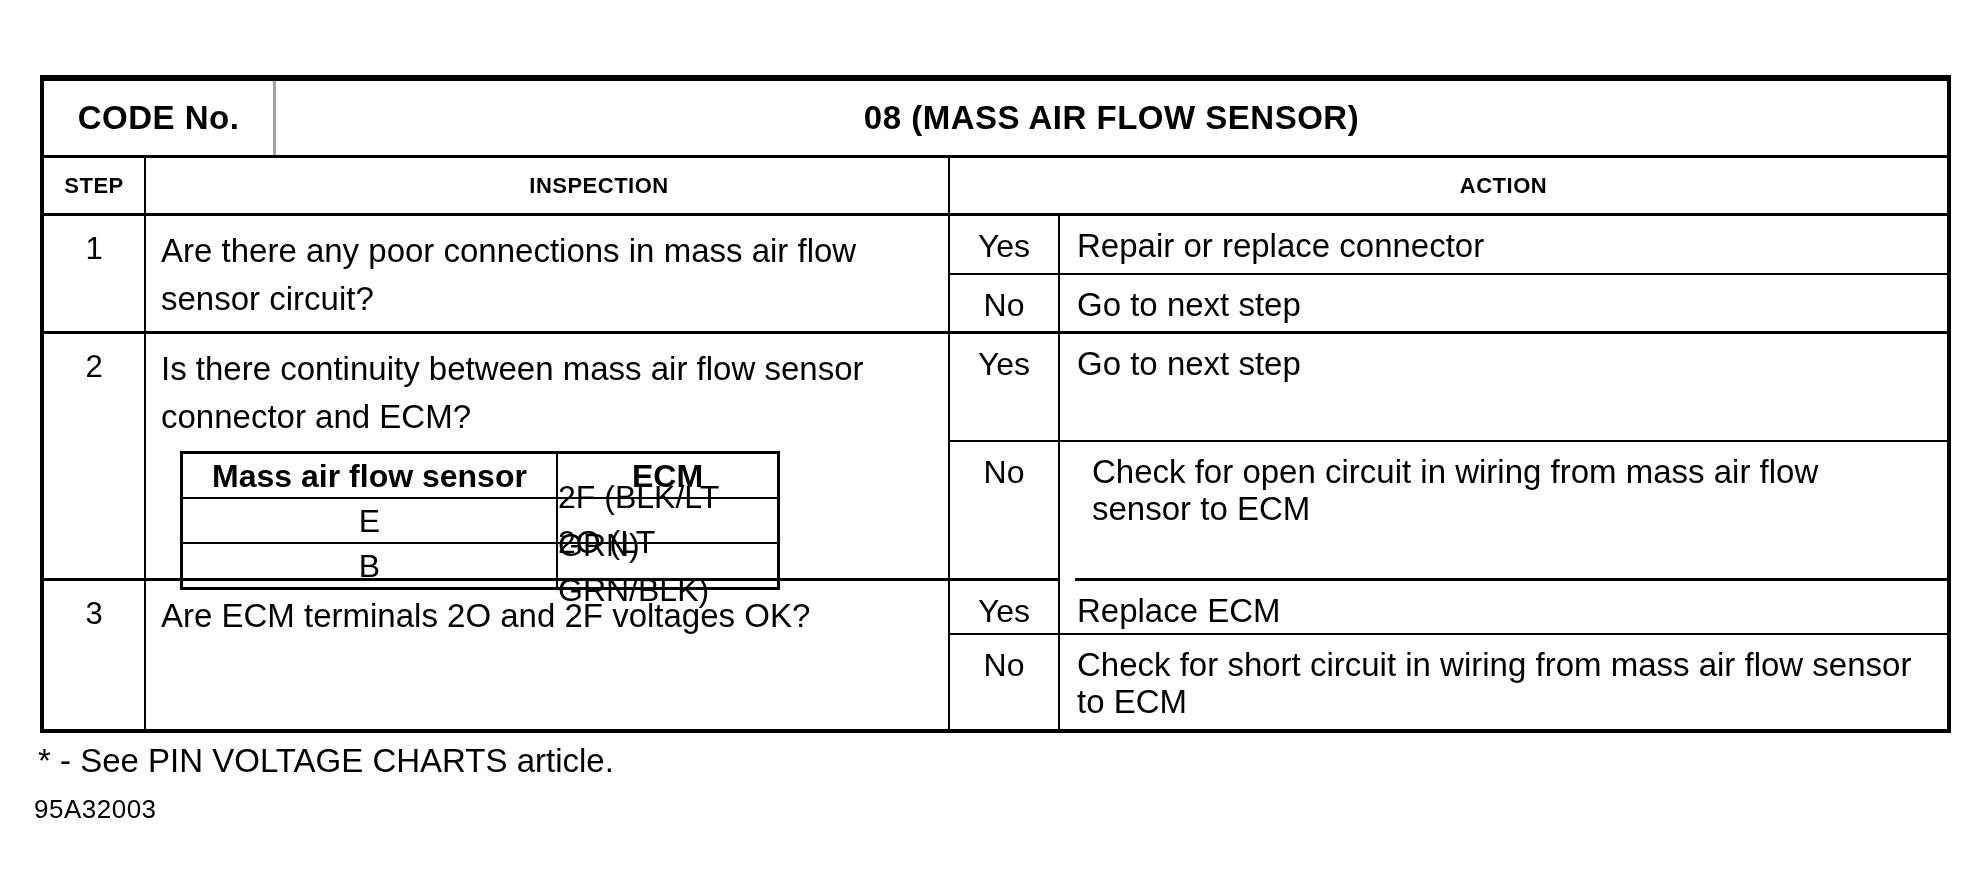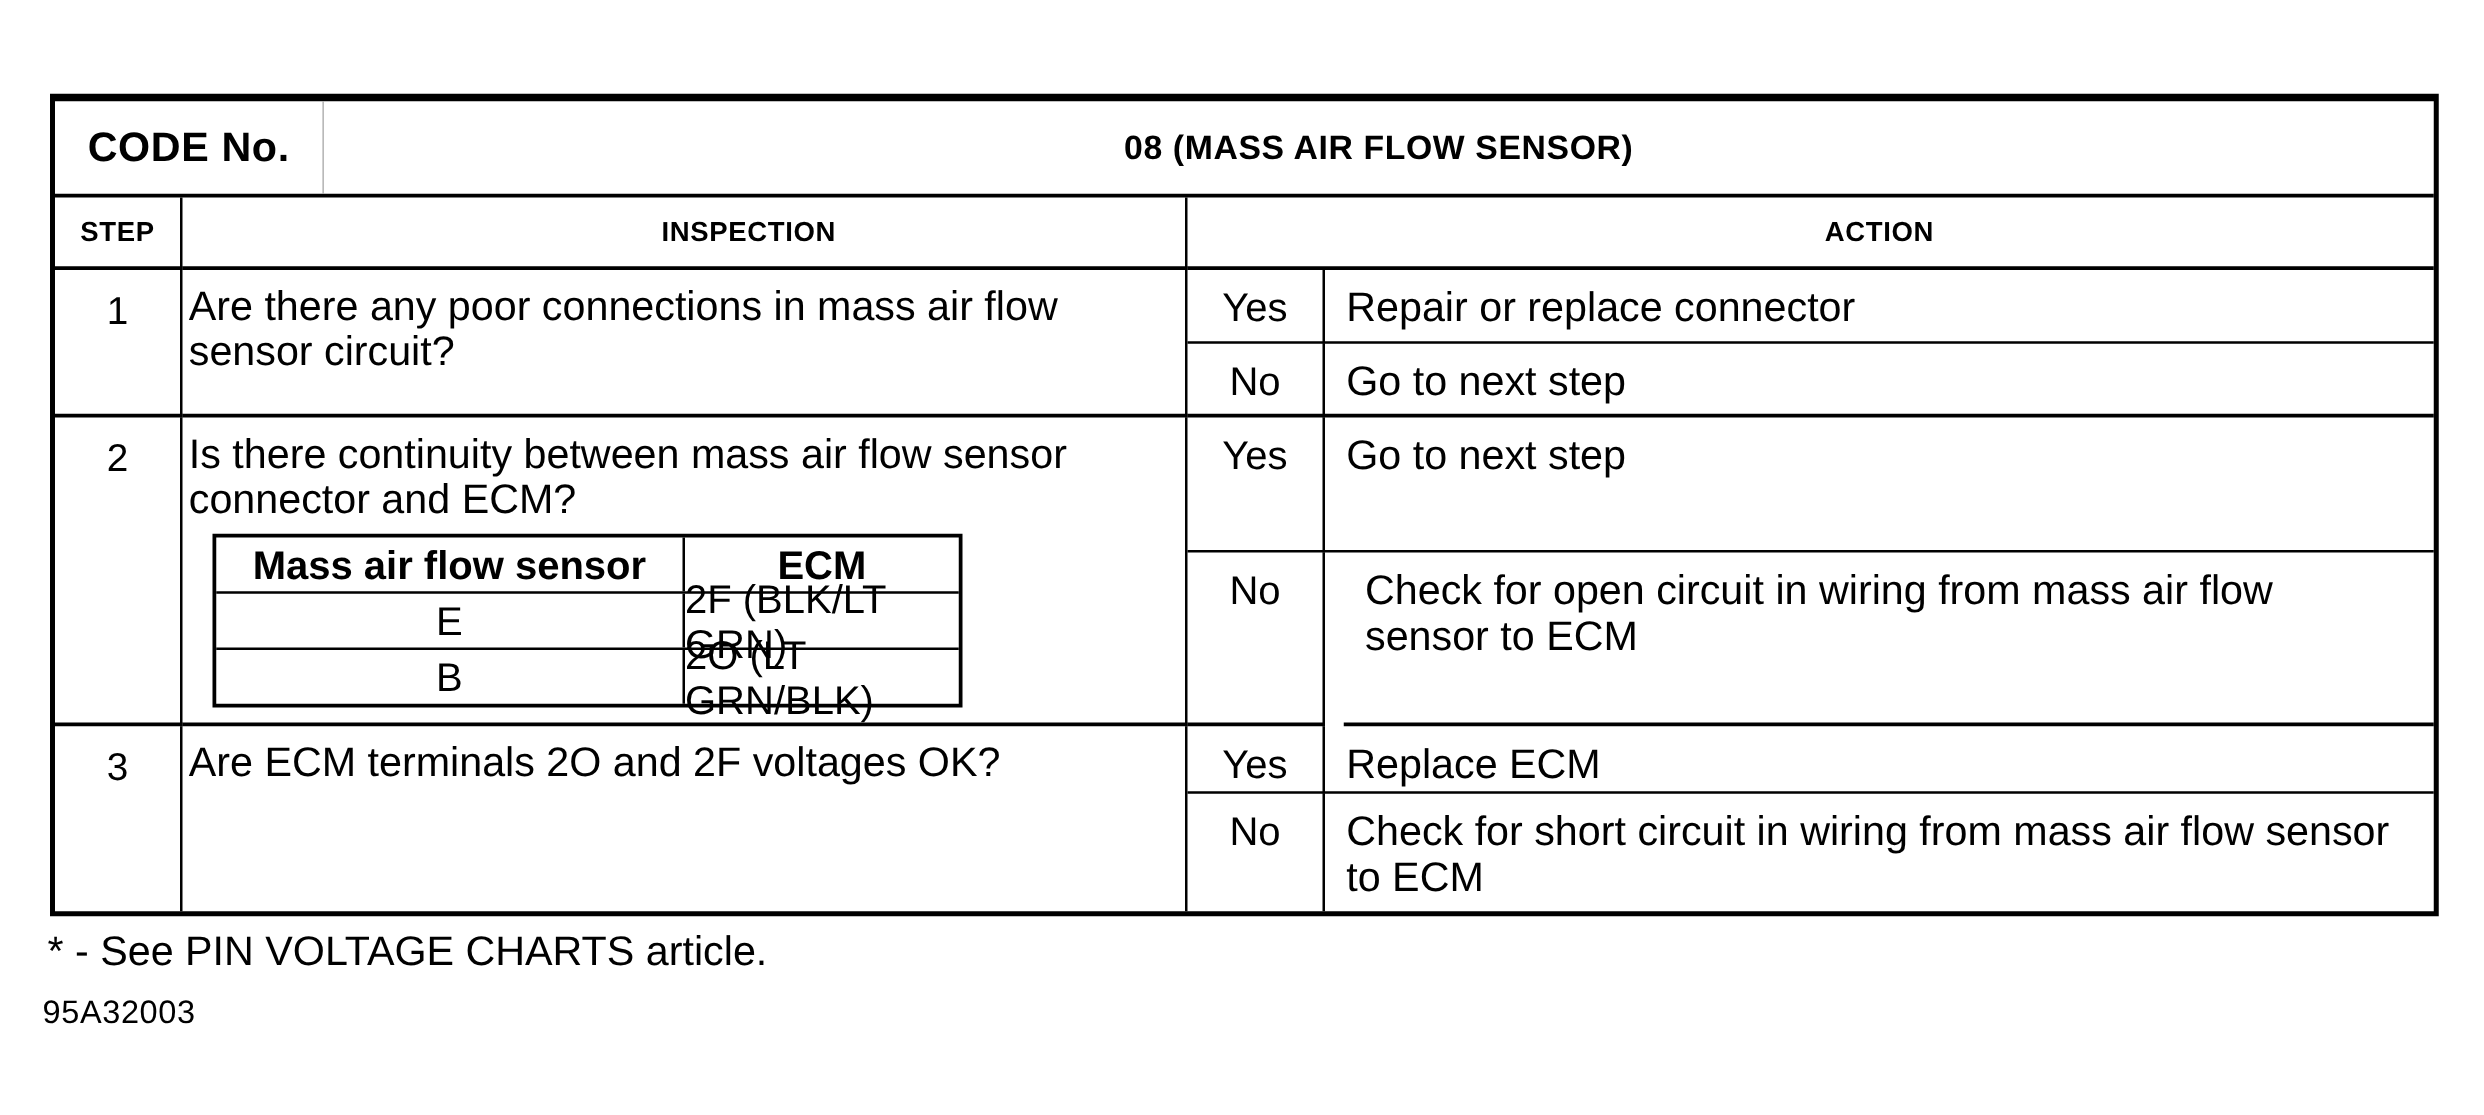--- a/index.html
+++ b/index.html
@@ -9,27 +9,27 @@
     -webkit-font-smoothing:none;
   }
   .doc-table{
     position:absolute;left:40px;top:75px;width:1911px;height:658px;
     border:4px solid #000;border-top-width:6px;box-sizing:border-box;
     display:flex;flex-direction:column;background:#fff;
   }
   
   .code-row{height:74px;display:flex;border-bottom:3px solid #000;flex:none;}
   .code-cell{
-    width:215px;flex:none;border-right:1px solid #a3a3a3;box-sizing:border-box;
+    width:232px;flex:none;border-right:3px solid #a3a3a3;box-sizing:border-box;
     display:flex;align-items:center;justify-content:center;
     font-weight:bold;font-size:33px;letter-spacing:.5px;
   }
   .title-cell{
     flex:1;display:flex;align-items:center;justify-content:center;
-    font-weight:bold;font-size:27px;letter-spacing:.5px;
+    font-weight:bold;font-size:33px;letter-spacing:.5px;
   }
   
   .steps-grid{
     flex:1;display:grid;
     grid-template-columns:102px 804px 110px 1fr;
     grid-template-rows:58px 59px 59px 108px 139px 54px 1fr;
   }
   .cell{box-sizing:border-box;}
   .br2{border-right:2px solid #000;}
   .bb2{border-bottom:2px solid #000;}
@@ -37,21 +37,21 @@
   .hdr{
     display:flex;align-items:center;justify-content:center;
     font-weight:bold;font-size:22px;letter-spacing:.5px;
   }
   .hdr-inspection{padding-left:104px;}
   .hdr-action{padding-left:110px;}
   .stepnum{
     font-size:31px;text-align:center;padding-top:15px;
   }
   .question{
-    font-size:33px;line-height:36px;padding:11px 22px 0 5px;
+    font-size:33px;line-height:48px;padding:11px 22px 0 15px;
   }
   .answer{
     font-size:32px;text-align:center;padding-top:12px;
   }
   .action-text{
     font-size:33px;line-height:37px;padding:11px 26px 0 17px;
   }
   
   .pin-table{
     margin:10px 0 0 19px;width:600px;box-sizing:border-box;

